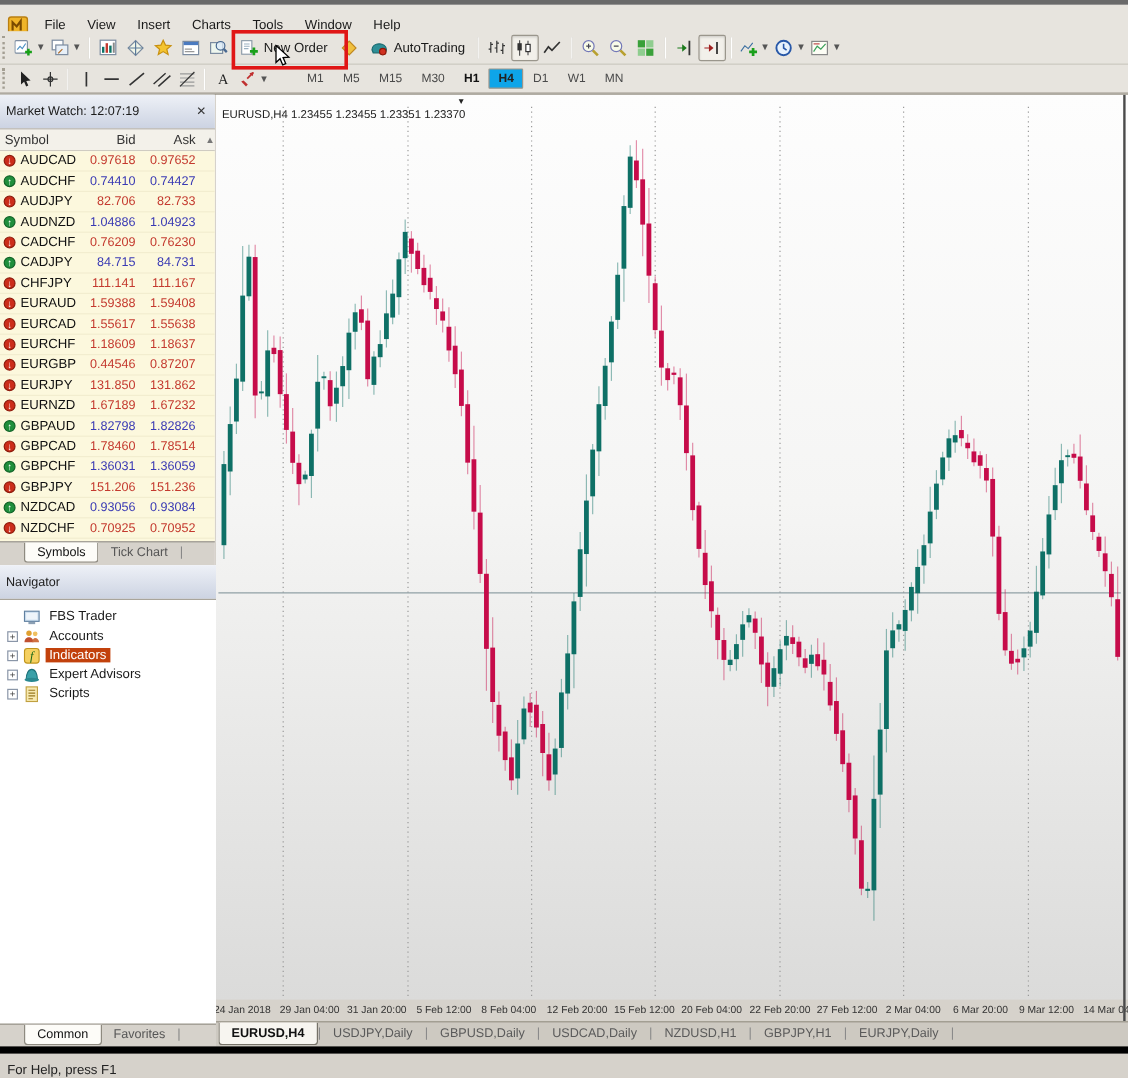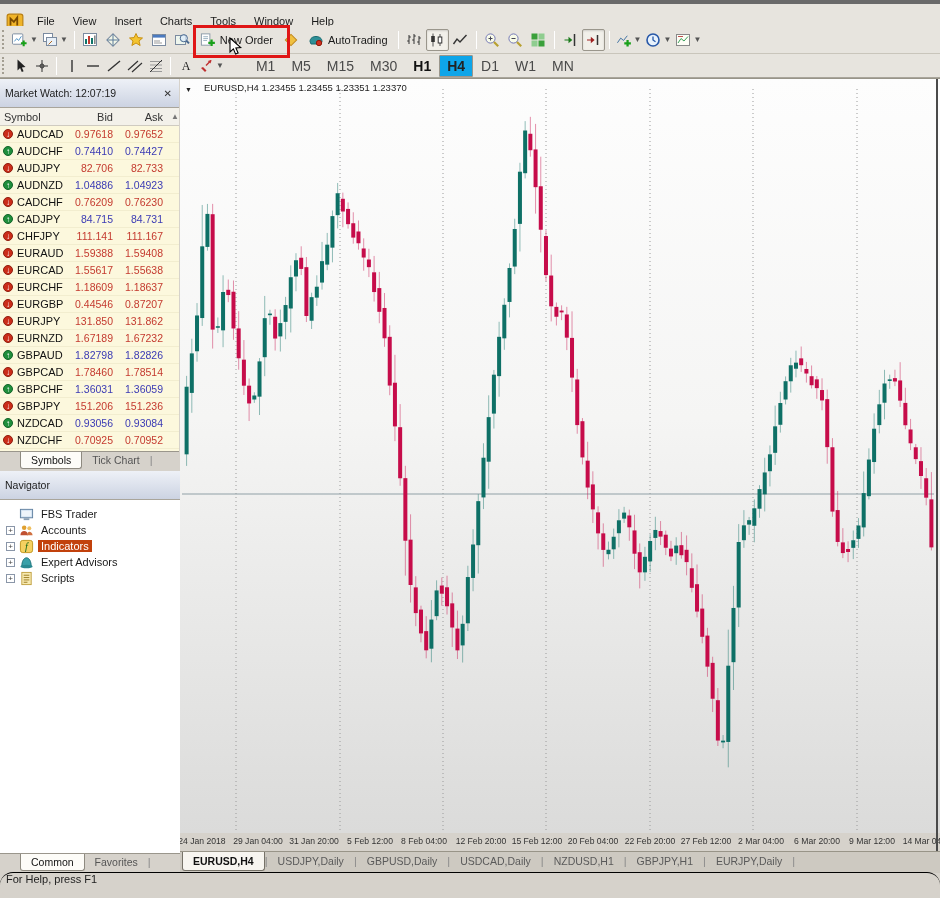--- a/index.html
+++ b/index.html
@@ -16,21 +16,21 @@
   .toolbar2{top:54px;height:24px;border-bottom:1px solid #a9a59b;}
   .grip{width:5px;height:70%;border-left:2px dotted #a39e92;margin:0 3px 0 2px;}
   .tbtn{display:flex;align-items:center;justify-content:center;height:22px;min-width:23px;padding:0 1px;border:1px solid transparent;border-radius:2px;}
   .tbtn svg{width:16px;height:16px;display:block;}
   .tbtn.labeled{padding:0 5px;gap:4px;}
   .tbtn.pressed{border:1px solid #9a968c;background:#f2f0ea;box-shadow:inset 0 1px 2px rgba(0,0,0,.15);}
   .dd{font-size:8px;color:#555;margin-left:2px;}
   .tsep{width:1px;height:18px;background:#b8b4aa;margin:0 4px;border-right:1px solid #fff;}
   .tool2 .tbtn{height:20px;min-width:21px;}
   .tf-group{display:flex;margin-left:22px;align-items:center;height:100%;}
-  .tf{padding:2px 7px;color:#4a4a4a;font-size:14px;border:1px solid transparent;}
+  .tf{padding:2px 7px;color:#4a4a4a;font-size:10px;border:1px solid transparent;}
   .tf.bold{color:#111;font-weight:bold;}
   .tf.active{border:1px solid #9a968c;background:#0ea5e9;color:#222;font-weight:bold;border-radius:1px;}
   
   .redbox{position:absolute;left:193px;top:25px;width:97px;height:33px;border:3px solid #e01616;z-index:60;pointer-events:none;}
   .mouse-cursor{position:absolute;left:229px;top:37px;z-index:61;pointer-events:none;}
   
   .main{position:absolute;left:0;top:78px;width:940px;height:794px;border-top:1px solid #989488;}
   .leftcol{position:absolute;left:0;top:0;width:179px;height:794px;border-right:1px solid #8e8a80;background:#d6d2cb;}
   
   .panel-title{height:17px;display:flex;align-items:center;padding:14px 5px;background:linear-gradient(#eef1f7,#ccd3e2);border-bottom:1px solid #a9a59b;font-size:10.5px;color:#1c1c1c;}
@@ -61,28 +61,28 @@
   .tree-row.child{padding-left:6px;}
   .expand{width:9px;height:9px;border:1px solid #8a96a8;background:#fff;font-size:8px;line-height:7px;text-align:center;color:#444;flex:none;}
   .expand.none{border:none;background:transparent;}
   .tree-icon{width:15px;height:15px;flex:none;}
   .tree-icon svg{width:15px;height:15px;display:block;}
   .tree-label{padding:0 3px;white-space:nowrap;}
   .tree-label.selected{background:#c2410c;color:#fff;}
   
   .chartcol{position:absolute;left:180px;top:0;width:760px;height:794px;}
   .chart-area{position:absolute;left:0;top:0;width:760px;height:772px;background:#d6d2cb;}
-  .chart-header{position:absolute;left:5px;top:3px;font-size:9.5px;color:#222;z-index:5;display:flex;align-items:flex-end;gap:12px;}
+  .chart-header{position:absolute;left:5px;top:3px;font-size:9.5px;color:#222;z-index:5;display:flex;align-items:flex-end;gap:1px;flex-direction:column;}
   .chart-header .tri{font-size:7px;color:#222;}
   .chart-tabbar{position:absolute;left:0;top:772px;width:760px;height:22px;background:#cdc9c1;border-top:1px solid #989488;display:flex;align-items:flex-start;padding-left:2px;}
   .ctab{padding:3px 10px;font-size:10.5px;color:#5a5a5a;}
   .ctab.active{background:#f7f5f0;border:1px solid #767268;border-top:none;color:#111;font-weight:bold;border-radius:0 0 3px 3px;}
   .ctab-div{color:#8a8a8a;padding-top:3px;}
   
-  .statusbar{position:absolute;left:0;bottom:0;width:940px;height:26px;background:#d6d2cb;border-top:1px solid #000000;display:flex;align-items:flex-start;padding-left:6px;color:#222;border-radius:13px;}
+  .statusbar{position:absolute;left:0;bottom:0;width:940px;height:26px;background:#d6d2cb;border-top:6px solid #000000;display:flex;align-items:flex-end;padding-left:6px;color:#222;}
 </style>
 </head>
 <body>
 
 <div class="window">
   <div class="topstrip"></div>
 
   <div class="menubar">
     <span class="logo"><svg viewBox="0 0 16 16">
           <rect x="1" y="1" width="14" height="14" rx="2" fill="#f0b429" stroke="#b97f12"></rect>

